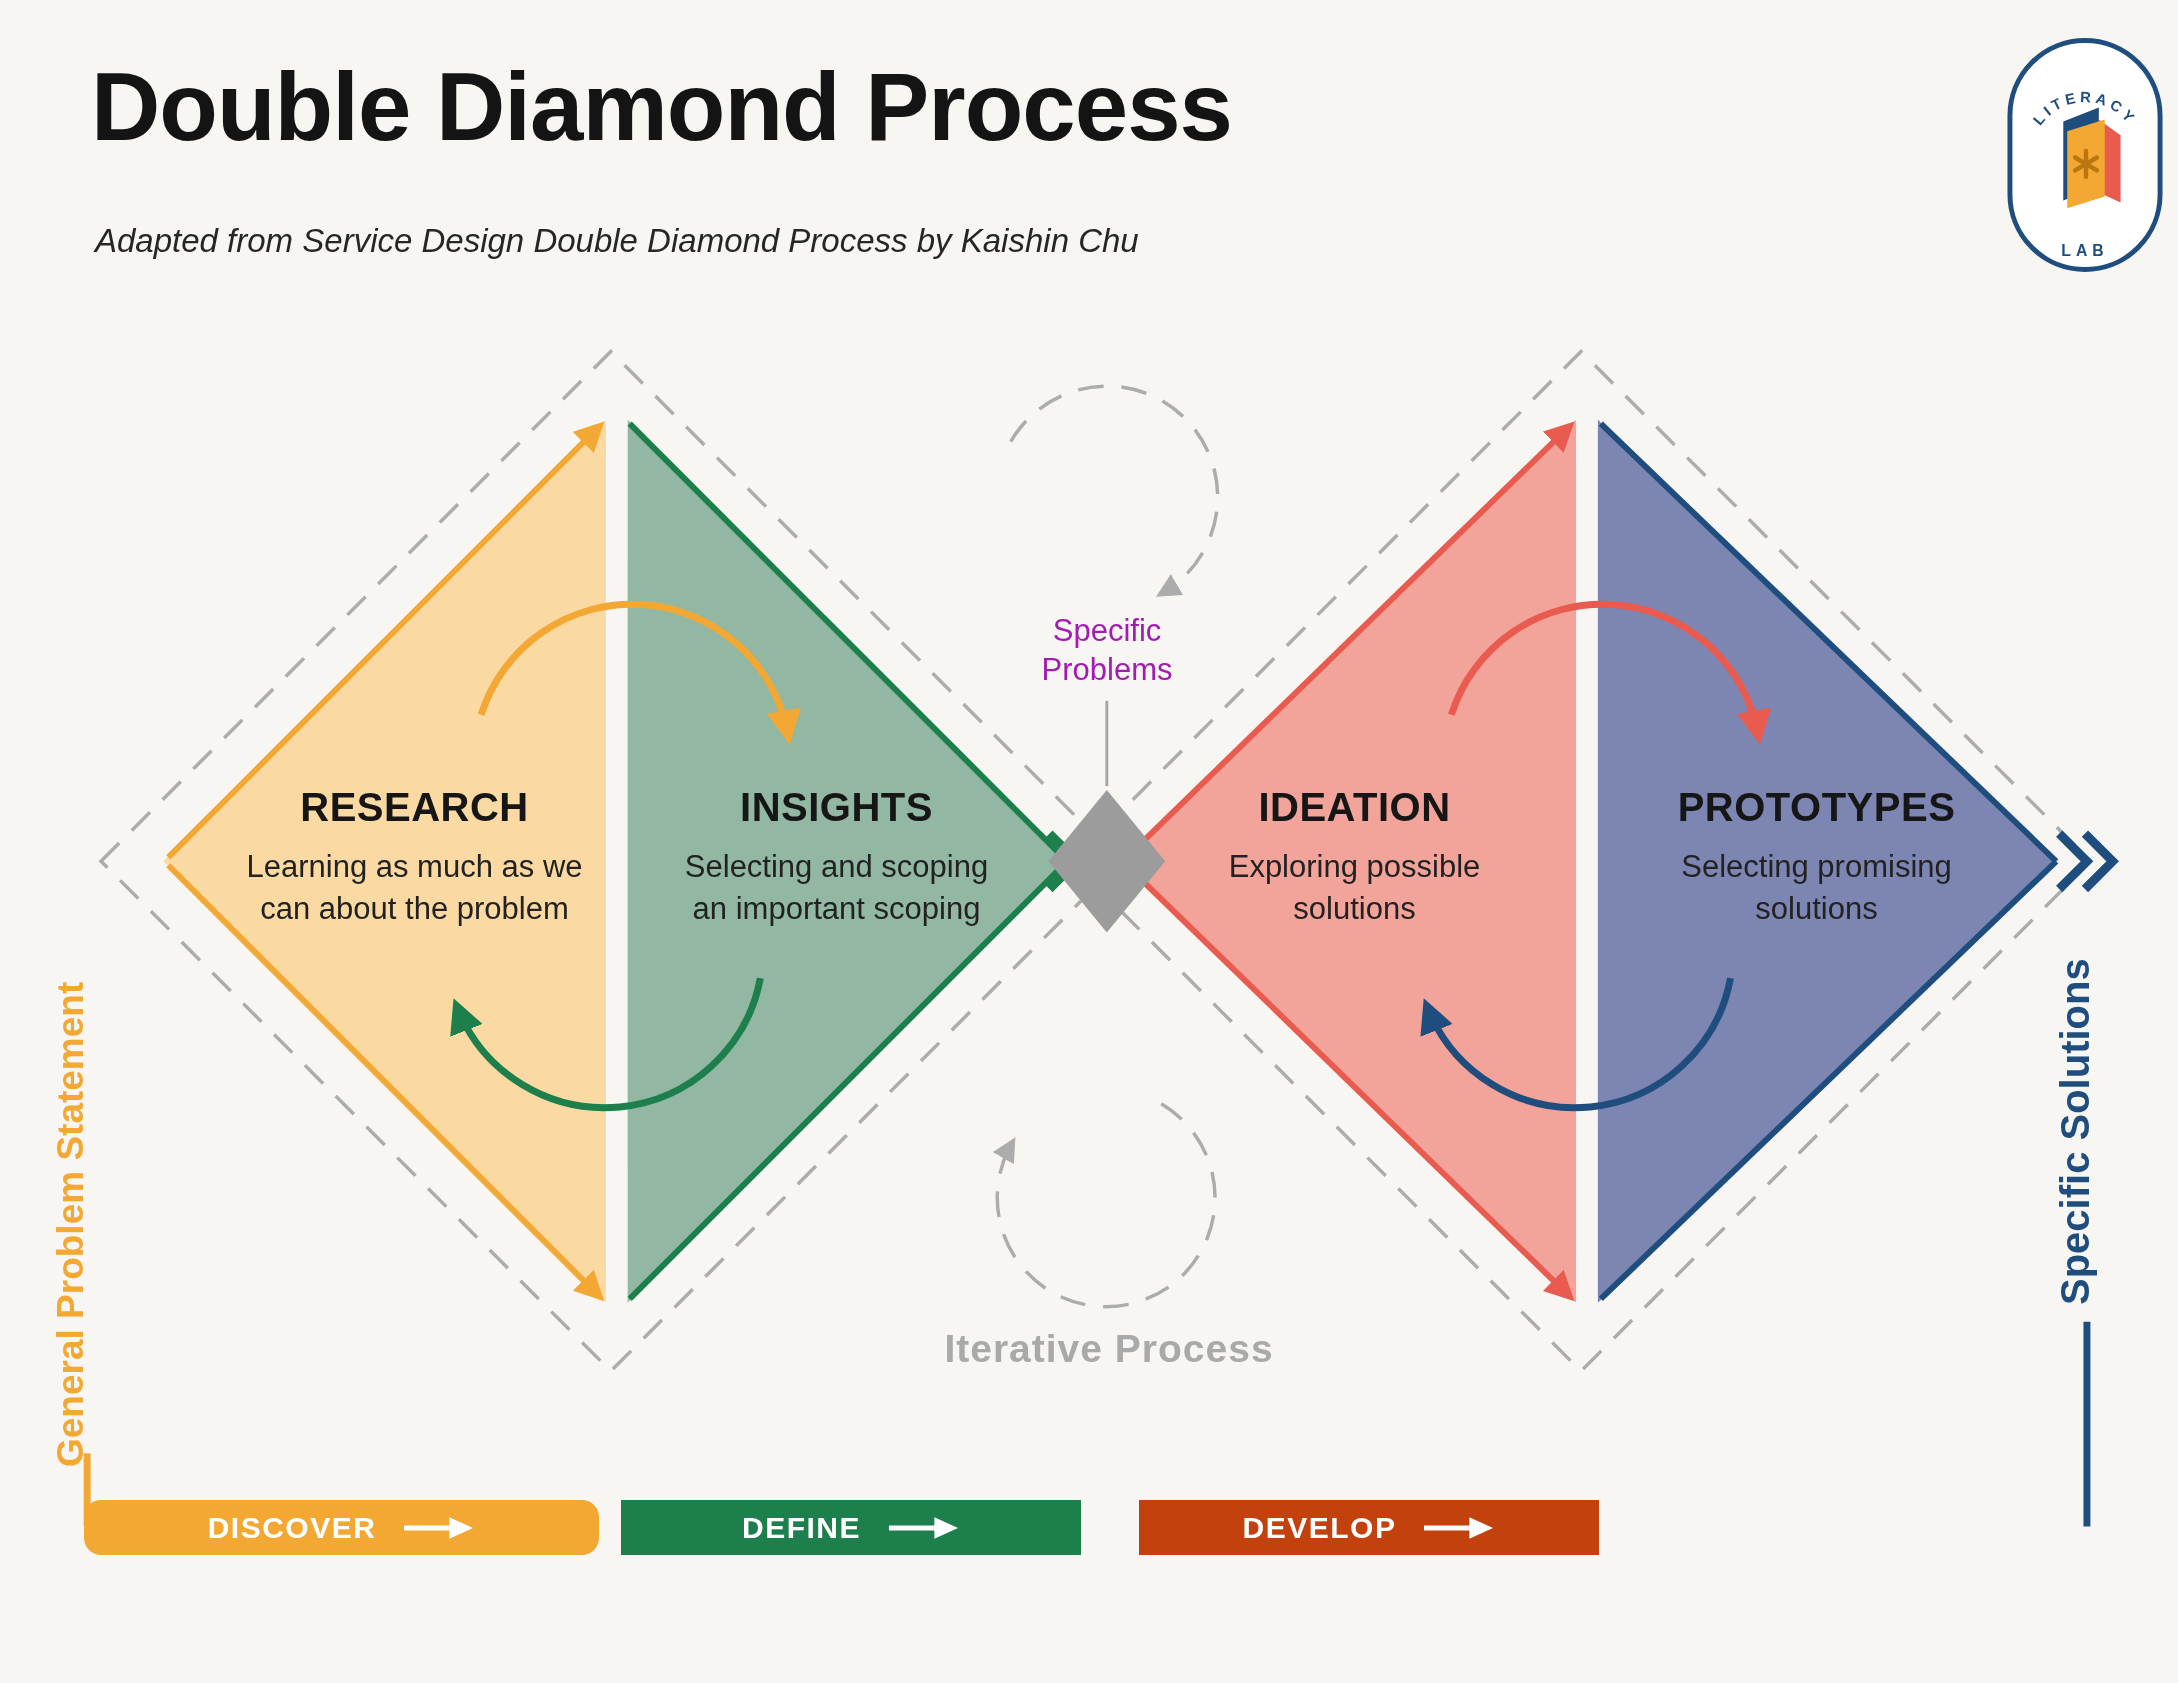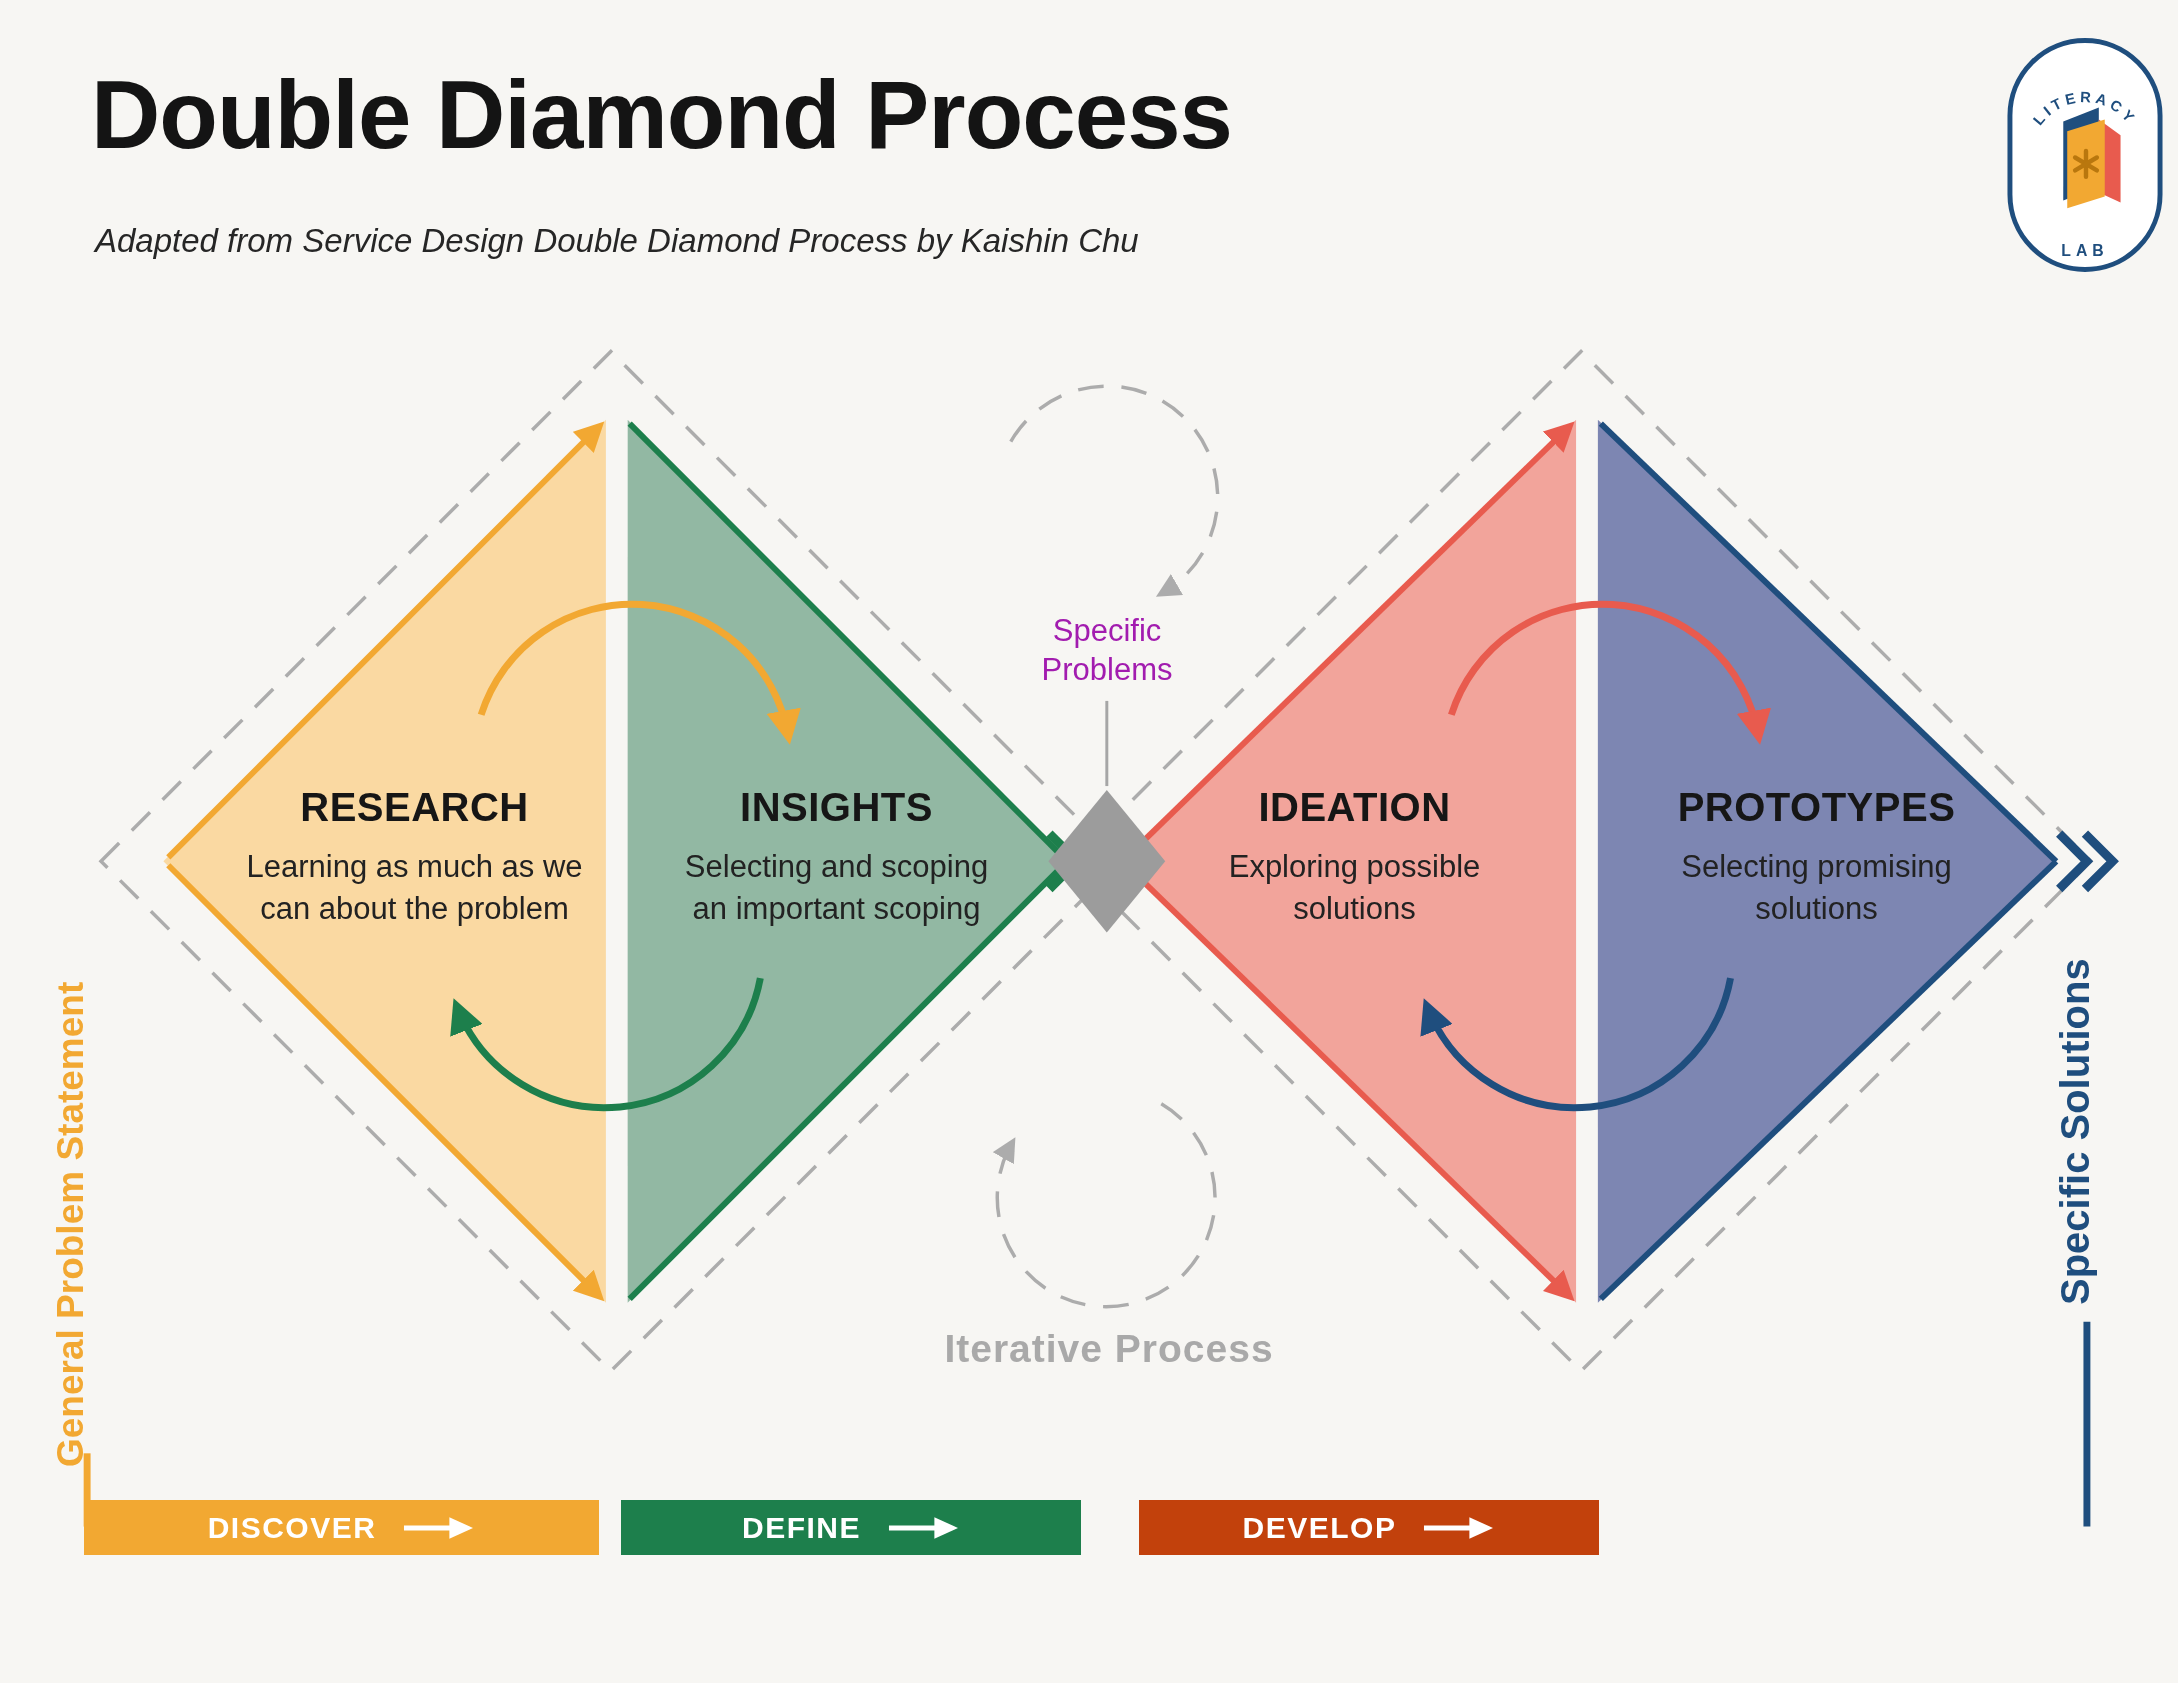--- a/index.html
+++ b/index.html
@@ -10,21 +10,21 @@
     font-family:"Liberation Sans", sans-serif;
   }
   .diagram { position:absolute; left:0; top:0; width:2178px; height:1683px; }
 
   .dash  { fill:none; stroke:#ACACAC; stroke-width:3.5; stroke-dasharray:26 18; }
   .edge  { fill:none; stroke-width:6; }
   .curve { fill:none; stroke-width:7; }
   .chev  { fill:none; stroke-width:9; }
 
   .page-title {
-    position:absolute; left:91px; top:60px; margin:0;
+    position:absolute; left:91px; top:52px; margin:0;
     font-size:96px; font-weight:bold; color:#141414; letter-spacing:-1px;
   }
   .page-subtitle {
     position:absolute; left:95px; top:222px; margin:0;
     font-size:33px; font-style:italic; color:#262626;
   }
 
   .stage { position:absolute; top:785px; width:337px; text-align:center; }
   .stage h3 { margin:0 0 16px 0; font-size:40px; font-weight:bold; color:#161616; letter-spacing:0.5px; }
   .stage p  { margin:0; font-size:31px; line-height:1.35; color:#222222; }
@@ -152,21 +152,21 @@
     <h3>PROTOTYPES</h3>
     <p>Selecting promising solutions</p>
   </div>
 
   <div class="specific-problems">Specific
 Problems</div>
   <div class="iterative">Iterative Process</div>
   <div class="axis-left">General Problem Statement</div>
   <div class="axis-right">Specific Solutions</div>
 
-  <div class="phase-bar" style="left: 84px; width: 515px; background-color: rgb(242, 168, 50);">
+  <div class="phase-bar" style="left: 84px; width: 515px; background-color: rgb(242, 168, 50); border-radius: 17px;">
     <span class="phase-label">DISCOVER</span>
     <svg class="phase-arrow" width="73" height="26" viewBox="0 0 74 26">
         <line x1="2" y1="13" x2="52" y2="13" stroke="#FFFFFF" stroke-width="5"></line>
         <polygon points="48,2 72,13 48,24" fill="#FFFFFF"></polygon>
       </svg>
   </div>
   <div class="phase-bar" style="left: 621px; width: 460px; background-color: rgb(29, 127, 76);">
     <span class="phase-label">DEFINE</span>
     <svg class="phase-arrow" width="73" height="26" viewBox="0 0 74 26">
         <line x1="2" y1="13" x2="52" y2="13" stroke="#FFFFFF" stroke-width="5"></line>

